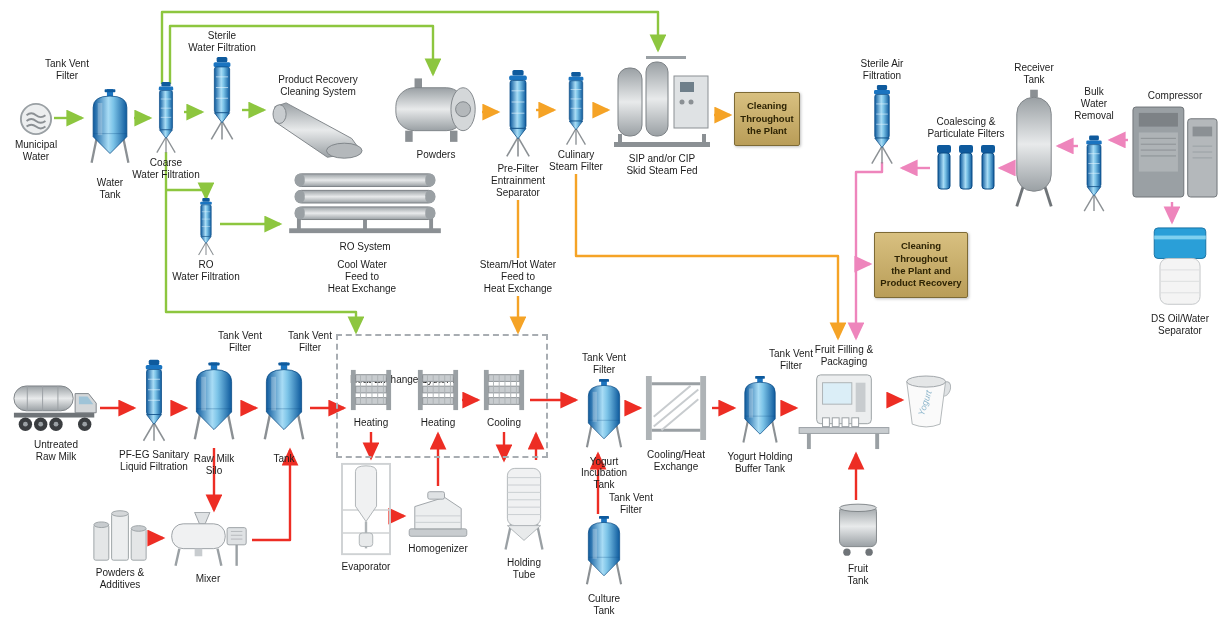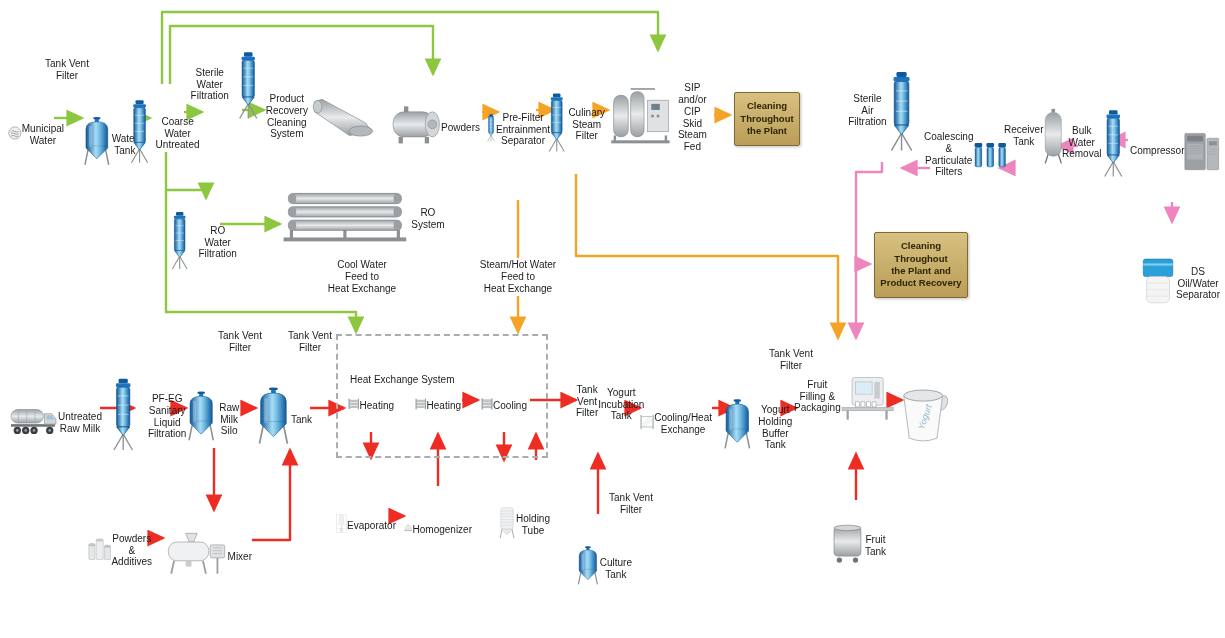--- a/index.html
+++ b/index.html
@@ -1,21 +1,21 @@
 <!DOCTYPE html>
 <html><head>
 <meta charset="utf-8">
 <style>
   html,body{margin:0;padding:0;background:#fff;}
   #canvas{position:relative;width:1225px;height:638px;background:#fff;overflow:hidden;
           font-family:"Liberation Sans", sans-serif;color:#1c1c1c;}
   #flow{position:absolute;left:0;top:0;z-index:1;pointer-events:none;}
   #flow polyline{fill:none;stroke-width:2.4;stroke-linejoin:round;}
   .ew{stroke:#8dc63f}.es{stroke:#f5a326}.ea{stroke:#ee85bc}.em{stroke:#ed2d24}
-  .node{position:absolute;display:flex;flex-direction:row;align-items:center;z-index:2;margin-top:14px;}
+  .node{position:absolute;display:flex;flex-direction:column;align-items:center;z-index:2;}
   .lbl,.flabel{font-size:10px;line-height:1.18;text-align:center;white-space:pre-line;color:#1c1c1c;}
   .node .lbl{margin-top:3px;}
   .node .lt{margin:0 0 3px 0;}
   .flabel{position:absolute;z-index:2;}
   .ann{position:absolute;z-index:3;background:#fff;font-size:10px;line-height:1.2;
        text-align:center;white-space:pre-line;padding:1px 2px;}
   .note{position:absolute;z-index:2;background:linear-gradient(#d8c080,#b99d58);
         border:1px solid #7d6a35;color:#2e2404;font-weight:bold;font-size:9.5px;line-height:1.3;
         text-align:center;white-space:pre-line;display:flex;align-items:center;justify-content:center;
         border-radius:2px;box-shadow:1px 1px 3px rgba(0,0,0,.25);}
@@ -333,21 +333,21 @@
       </svg>
   <div class="lbl">Water
 Tank</div>
 </div>
 
 <div class="node" style="left:128px;top:82px;width:76px">
   <svg width="32" height="72">
         <use href="#s-filter"></use>
       </svg>
   <div class="lbl">Coarse
-Water Untreated</div>
+Water Filtration</div>
 </div>
 
 <div class="node" style="left:184px;top:30px;width:76px">
   <div class="lbl lt">Sterile
 Water Filtration</div>
   <svg width="32" height="84">
         <use href="#s-filter"></use>
       </svg>
 </div>
 
@@ -427,21 +427,21 @@
 </div>
 
 <div class="node" style="left:1004px;top:62px;width:60px">
   <div class="lbl lt">Receiver
 Tank</div>
   <svg width="44" height="122">
         <use href="#s-recv"></use>
       </svg>
 </div>
 
-<div class="node" style="left:1062px;top:80px;width:64px">
+<div class="node" style="left:1062px;top:86px;width:64px">
   <div class="lbl lt">Bulk
 Water
 Removal</div>
   <svg width="28" height="100">
         <use href="#s-filter"></use>
       </svg>
 </div>
 
 <div class="node" style="left:1130px;top:90px;width:90px">
   <div class="lbl lt">Compressor</div>

